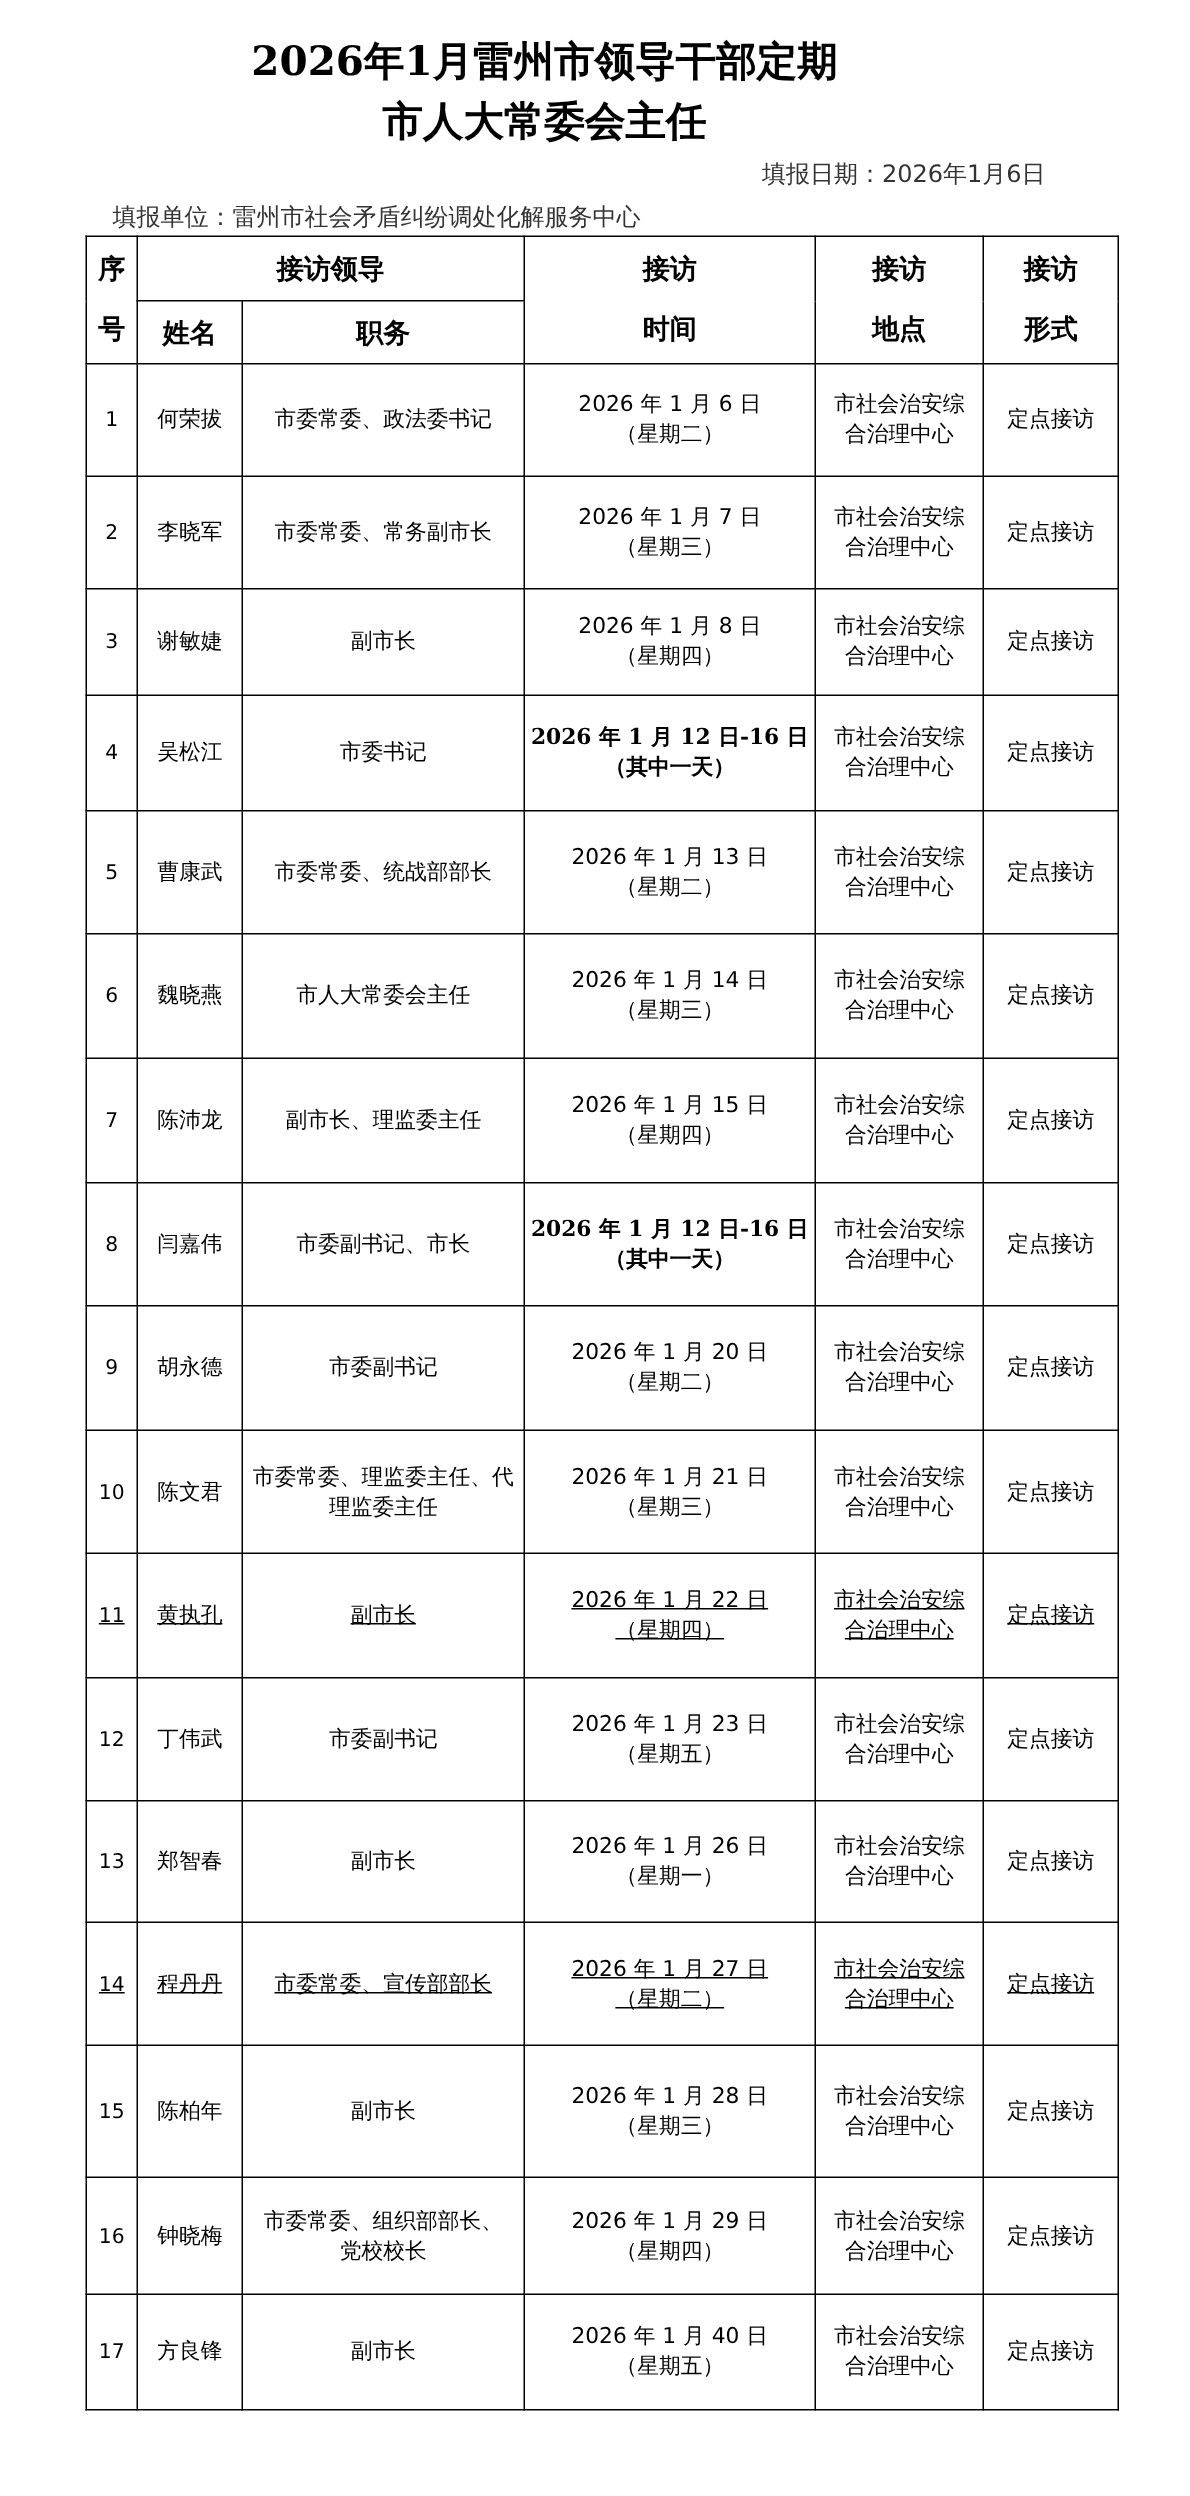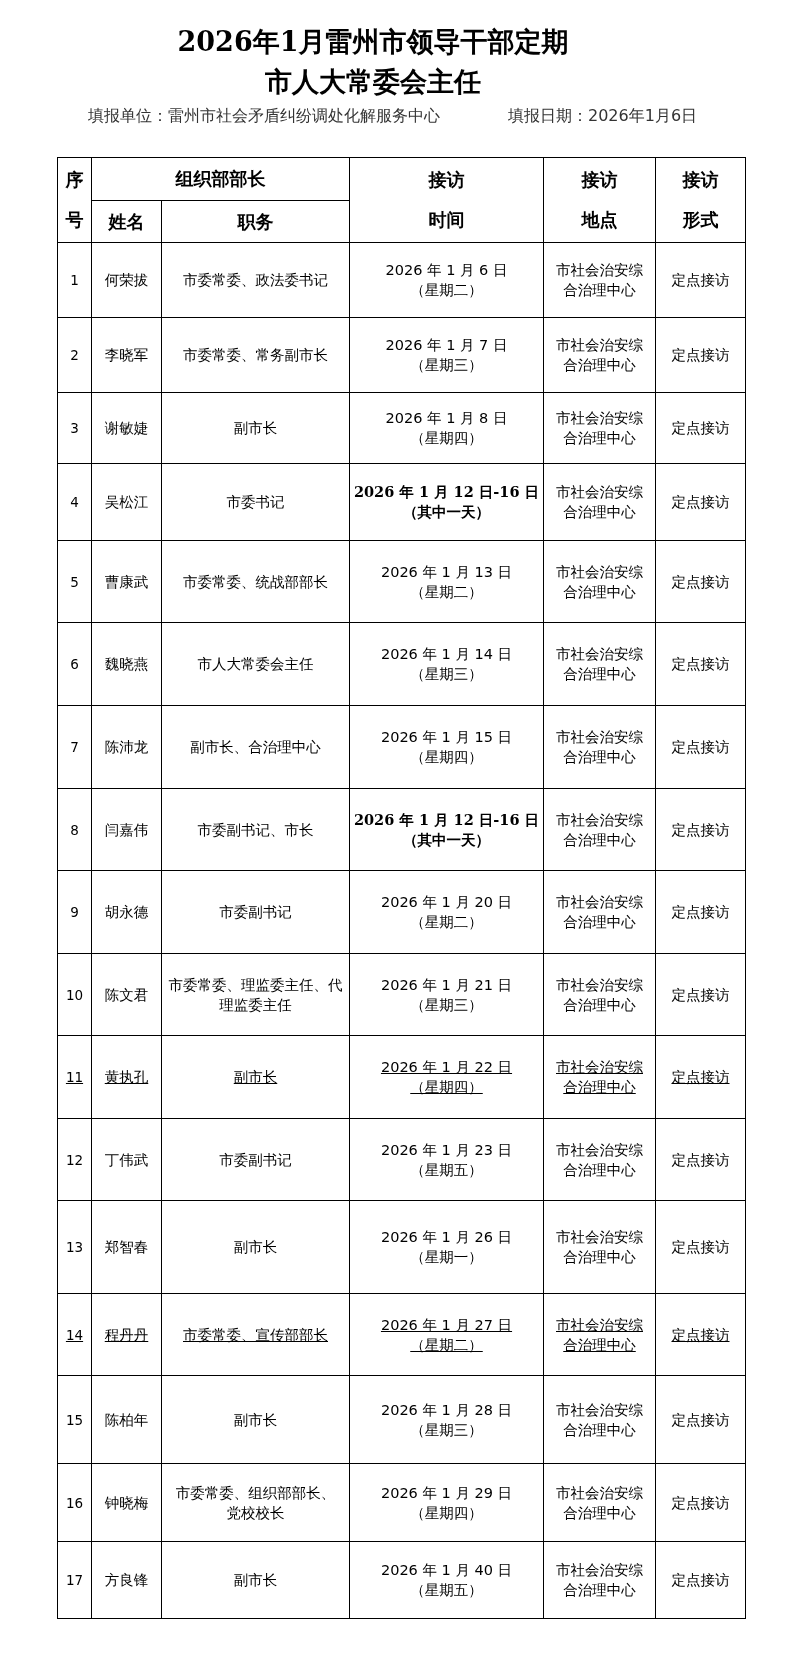--- a/index.html
+++ b/index.html
@@ -1,21 +1,21 @@
 <!DOCTYPE html>
 <html><head>
 <meta charset="utf-8">
 <style>
   html, body { margin: 0; padding: 0; background: #ffffff; }
   body { width: 793px; height: 1664px; position: relative; font-family: "DejaVu Serif", "Liberation Serif", serif; color: #000; }
-  .title { position: absolute; left: 12px; width: 722px; text-align: center; font-weight: bold; font-size: 27px; line-height: 36px; letter-spacing: 0px; }
+  .title { position: absolute; left: 2px; width: 722px; text-align: center; font-weight: bold; font-size: 27px; line-height: 36px; letter-spacing: 0px; }
   .title.l1 { top: 24px; }
   .title.l2 { top: 64px; }
   .meta { position: absolute; top: 106px; font-size: 16px; color: #333; font-family: "DejaVu Sans", "Liberation Sans", sans-serif; }
-  .meta.unit { left: 88px; }
+  .meta.unit { left: 75px; margin-top: 29px; }
   .meta.date { left: 476px; margin-left: 32px; }
   table.sched { position: absolute; left: 57px; top: 157px; border-collapse: collapse; table-layout: fixed; width: 688px; }
   table.sched td, table.sched th { border: 1.5px solid #000; text-align: center; vertical-align: middle; padding: 0 2px; }
   th { font-weight: bold; font-size: 18px; font-family: "DejaVu Sans", "Liberation Sans", sans-serif; }
   th .two { display: block; line-height: 40px; }
   td { font-size: 14.5px; font-family: "DejaVu Sans", "Liberation Sans", sans-serif; line-height: 20px; }
   td.seq { font-size: 13.5px; }
   td.time.bold { font-weight: bold; font-family: "DejaVu Serif", "Liberation Serif", serif; }
   .line { display: block; }
 </style>
@@ -35,21 +35,21 @@
     <col style="width:194px">
     <col style="width:112px">
     <col style="width:90px">
   </colgroup>
   <thead>
     <tr style="height:43px">
       <th rowspan="2">
         <span class="two">序</span>
         <span class="two">号</span>
       </th>
-      <th colspan="2">组织部部长</th>
+      <th colspan="2">接访领导</th>
       <th rowspan="2">
         <span class="two">接访</span>
         <span class="two">时间</span>
       </th>
       <th rowspan="2">
         <span class="two">接访</span>
         <span class="two">地点</span>
       </th>
       <th rowspan="2">
         <span class="two">接访</span>
@@ -155,21 +155,21 @@
         <td class="place">
           <span class="line">市社会治安综</span>
           <span class="line">合治理中心</span>
         </td>
         <td class="form">定点接访</td>
       </tr>
       <tr style="height: 83px;">
         <td class="seq">7</td>
         <td class="name">陈沛龙</td>
         <td class="position">
-          <span class="line">副市长、合治理中心</span>
+          <span class="line">副市长、理监委主任</span>
         </td>
         <td class="time">
           <span class="line">2026 年 1 月 15 日</span>
           <span class="line">（星期四）</span>
         </td>
         <td class="place">
           <span class="line">市社会治安综</span>
           <span class="line">合治理中心</span>
         </td>
         <td class="form">定点接访</td>
@@ -248,21 +248,21 @@
         <td class="time">
           <span class="line">2026 年 1 月 23 日</span>
           <span class="line">（星期五）</span>
         </td>
         <td class="place">
           <span class="line">市社会治安综</span>
           <span class="line">合治理中心</span>
         </td>
         <td class="form">定点接访</td>
       </tr>
-      <tr style="height: 93px;">
+      <tr style="height: 81px;">
         <td class="seq">13</td>
         <td class="name">郑智春</td>
         <td class="position">
           <span class="line">副市长</span>
         </td>
         <td class="time">
           <span class="line">2026 年 1 月 26 日</span>
           <span class="line">（星期一）</span>
         </td>
         <td class="place">

